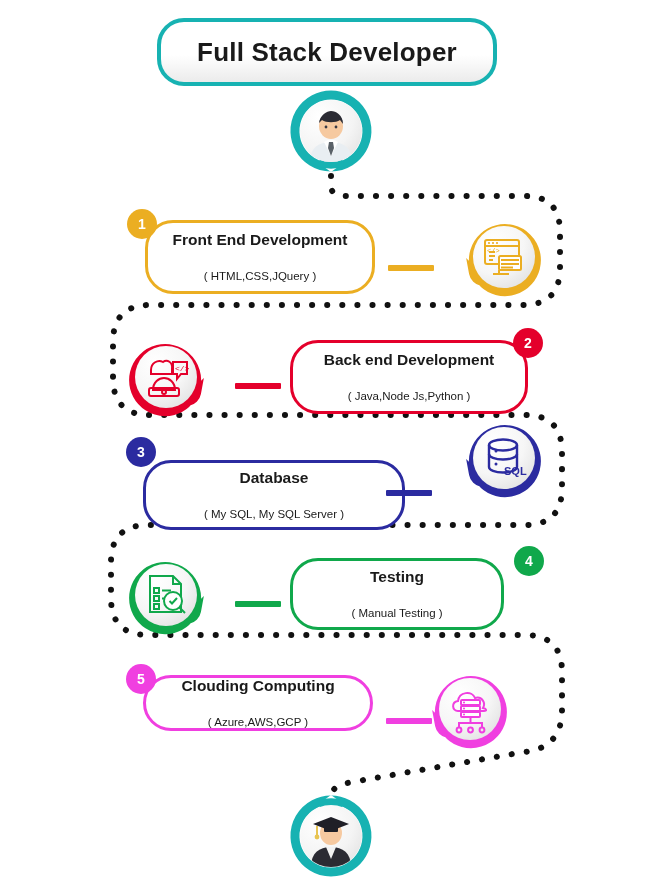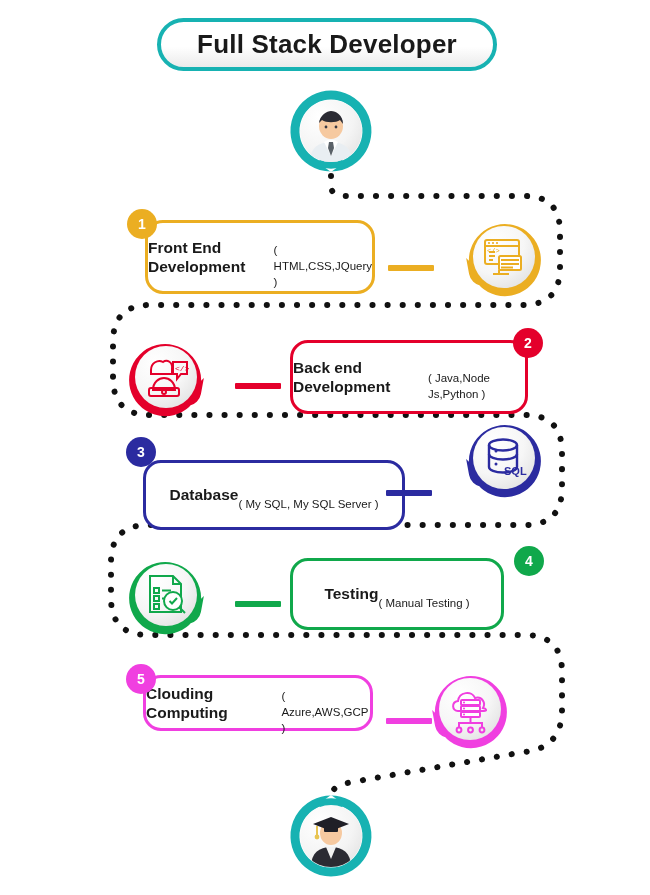--- a/index.html
+++ b/index.html
@@ -6,21 +6,21 @@
   body{
     width:650px;height:895px;background:#ffffff;
     font-family:"Liberation Sans",sans-serif;
     position:relative;overflow:hidden;
   }
   #stage{position:absolute;left:0;top:0;width:650px;height:895px;}
   #dots{position:absolute;left:0;top:0;width:650px;height:895px;z-index:1;}
 
   
   .title-pill{
-    position:absolute;left:157px;top:18px;width:340px;height:53px;
+    position:absolute;left:157px;top:18px;width:340px;height:68px;
     border:4px solid #17B2B2;border-radius:27px;
     background:linear-gradient(180deg,#ffffff 0%,#ffffff 55%,#ebebeb 100%);
     box-sizing:border-box;z-index:6;
   }
   .title-text{
     position:absolute;left:0;top:0;width:100%;height:100%;
     display:flex;align-items:center;justify-content:center;
     font-size:26px;font-weight:bold;color:#1a1a1a;letter-spacing:.2px;
   }
 
@@ -32,22 +32,22 @@
     background:radial-gradient(circle at 32% 28%,#ffffff 0%,#f4f4f4 55%,#dcdcdc 100%);
     overflow:hidden;
   }
   #avatar-top{left:290px;top:90px;}
   #avatar-bottom{left:290px;top:795px;}
 
   
   .row{position:absolute;z-index:4;}
   .card{
     position:absolute;box-sizing:border-box;background:#ffffff;
-    border-radius:18px;border-style:solid;border-width:3px;
-    display:flex;flex-direction:row;align-items:center;justify-content:center;
+    border-radius:28px;border-style:solid;border-width:3px;
+    display:flex;flex-direction:column;align-items:center;justify-content:center;
   }
   .card .t1{font-size:15.5px;font-weight:bold;color:#1a1a1a;line-height:1.25;}
   .card .t2{font-size:11.5px;color:#1a1a1a;line-height:1.4;margin-top:18px;}
   .badge{
     position:absolute;width:30px;height:30px;border-radius:50%;
     display:flex;align-items:center;justify-content:center;
     color:#ffffff;font-size:14px;font-weight:bold;z-index:7;
   }
   .dash{position:absolute;height:6px;width:46px;border-radius:1px;z-index:5;}
 

